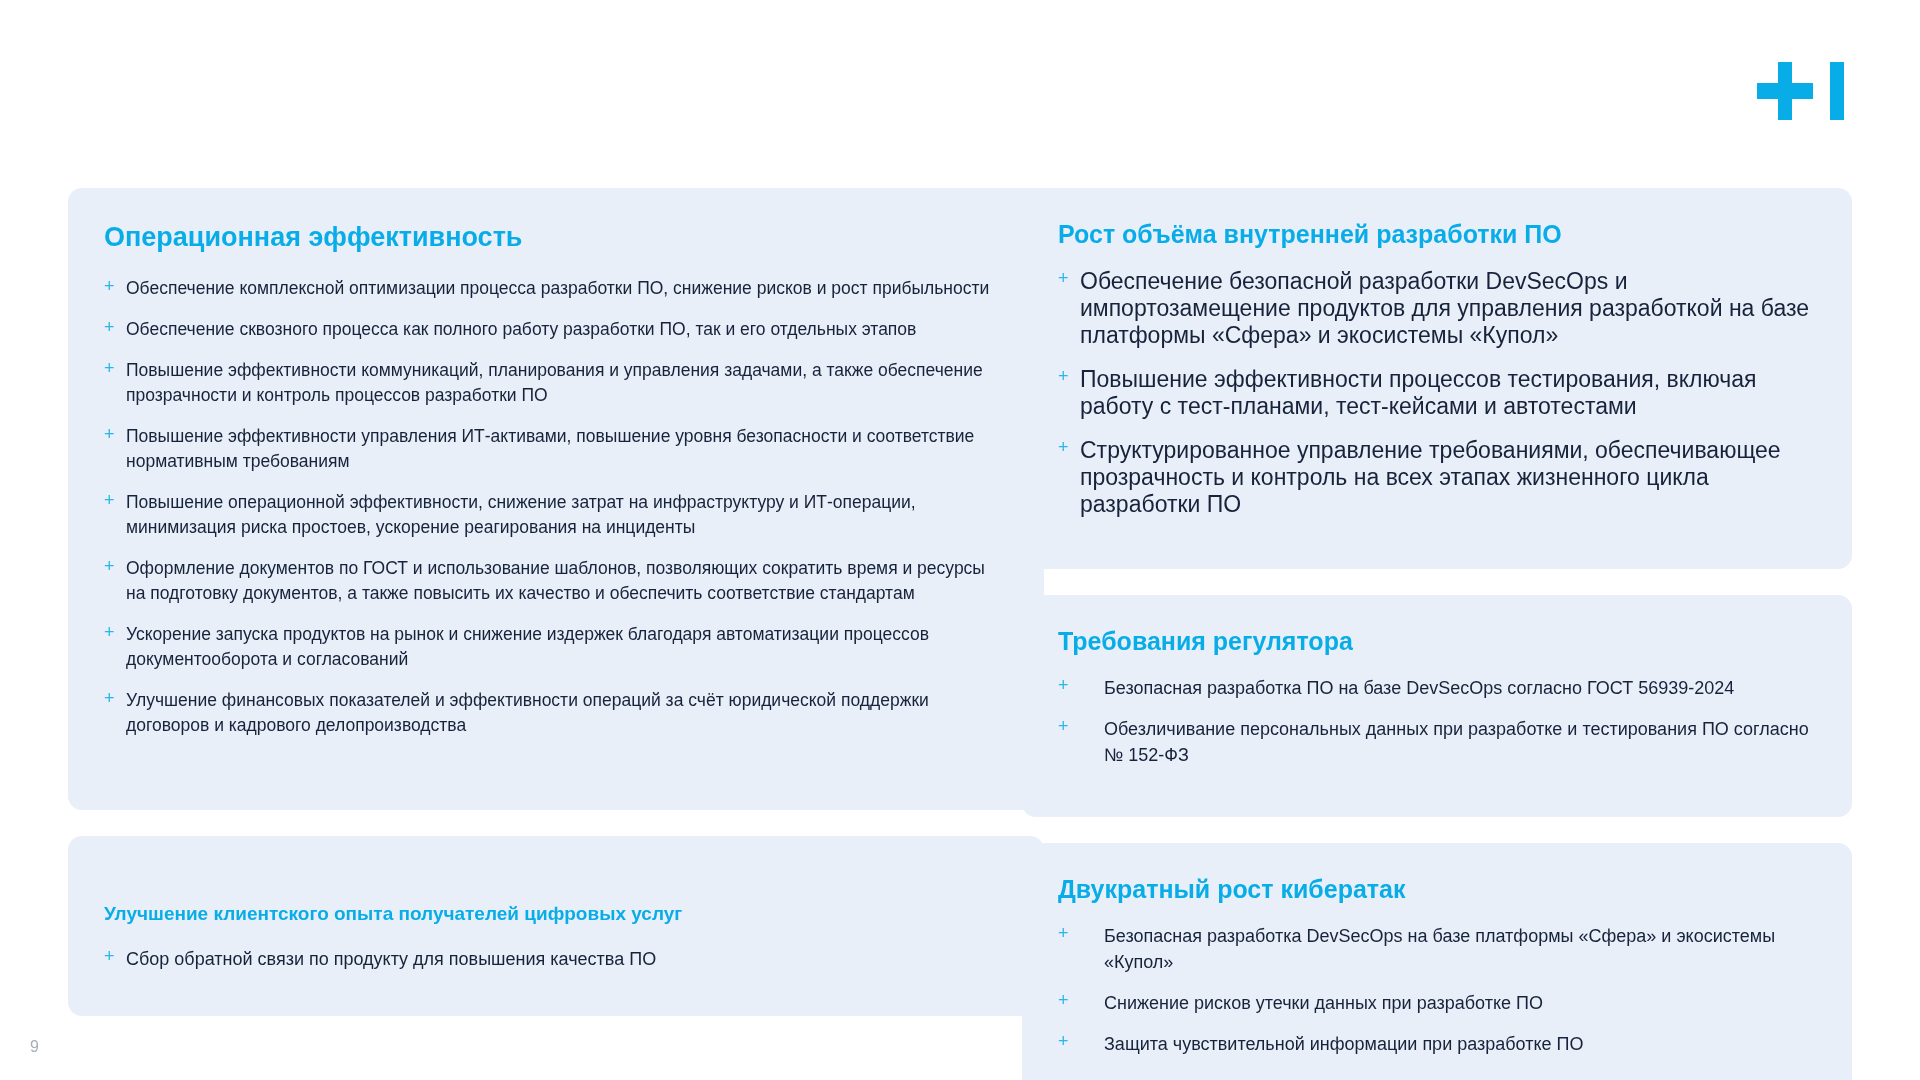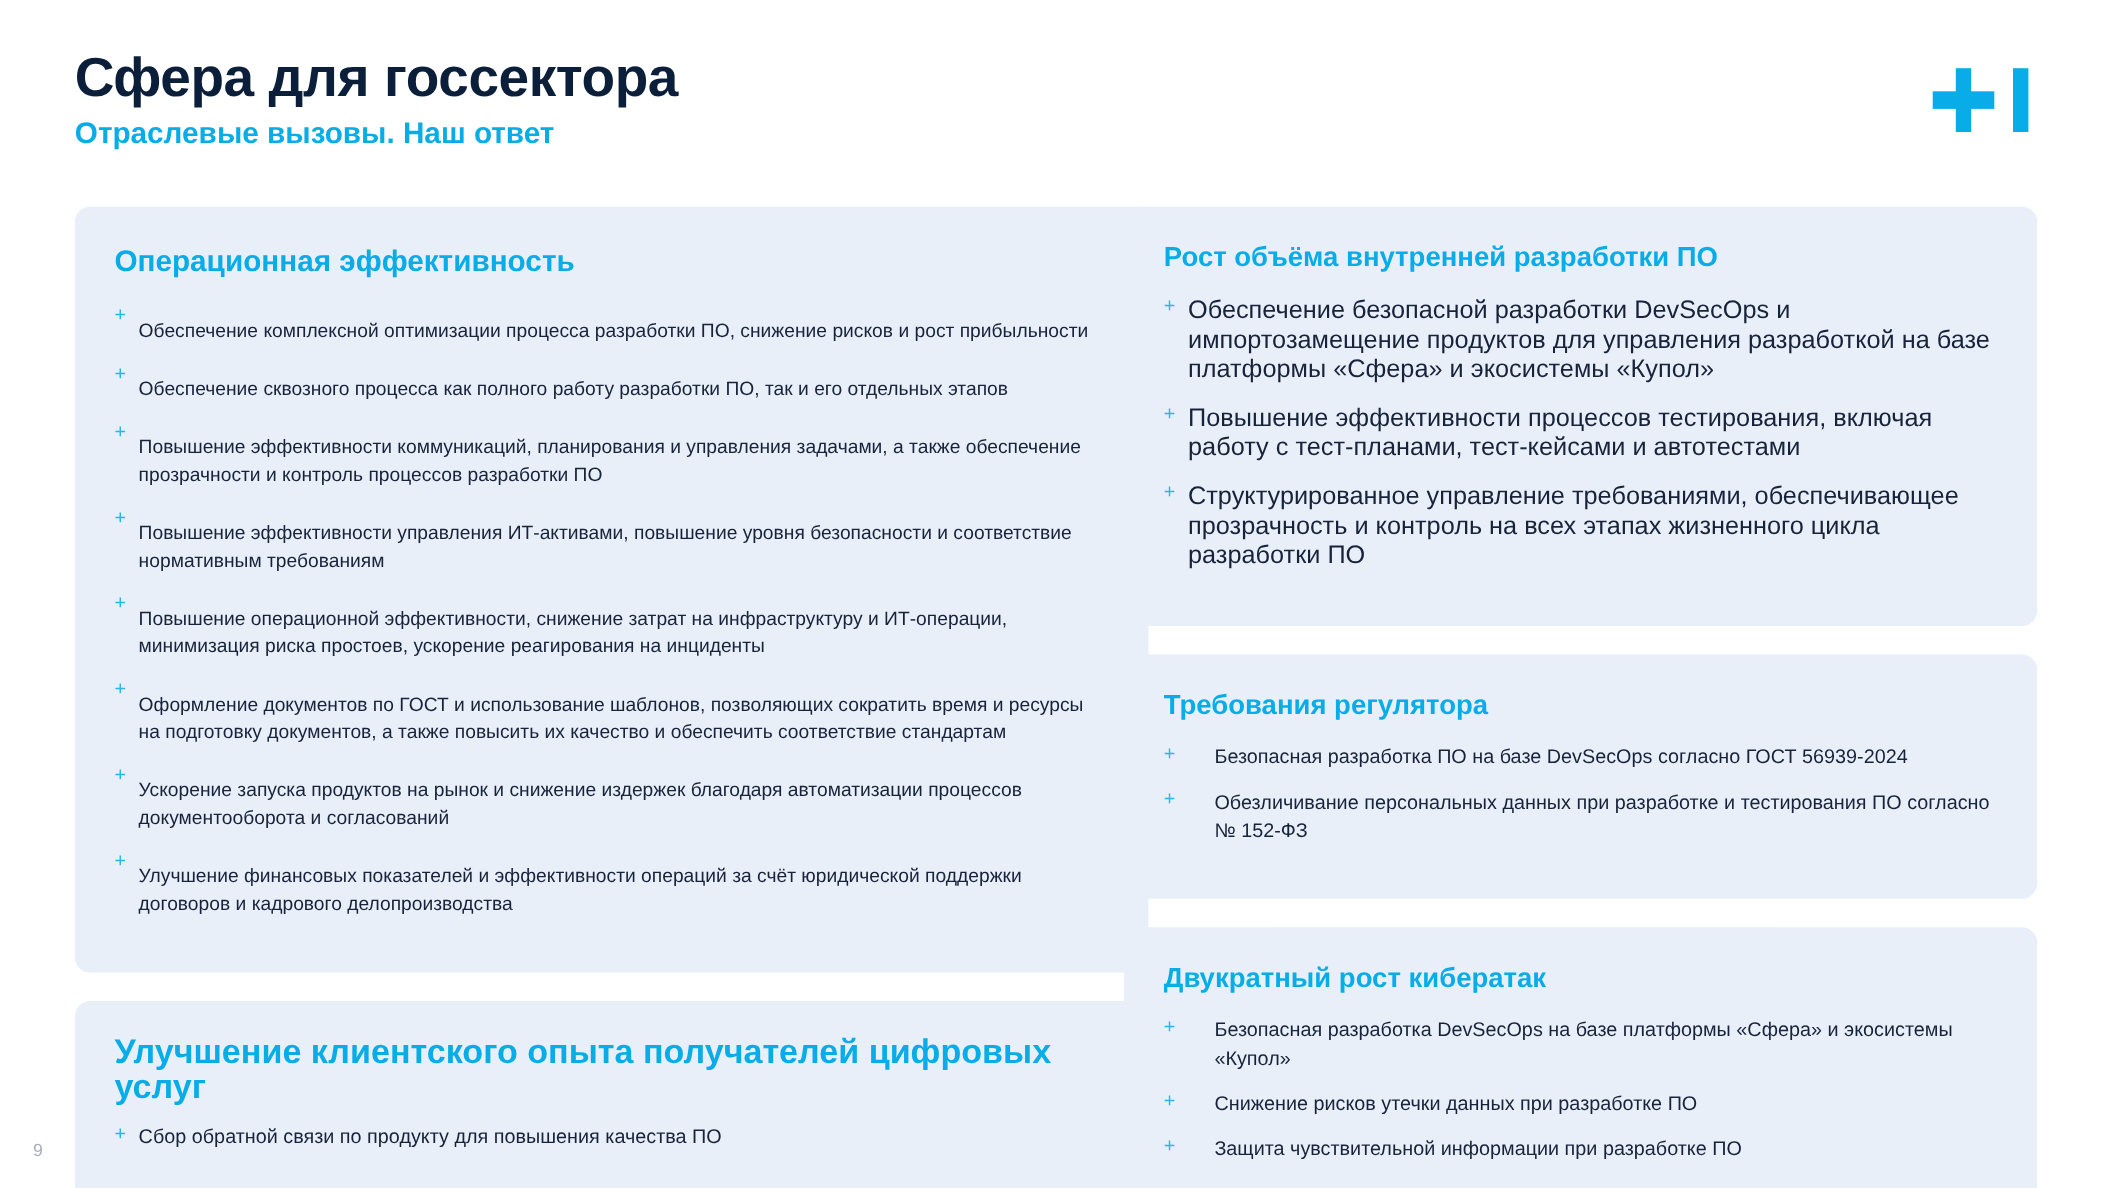--- a/index.html
+++ b/index.html
@@ -78,30 +78,30 @@
   }
 
   .card-title {
     color: #08ade8;
     font-weight: bold;
     margin-bottom: 18px;
   }
 
   .card.big { min-height: 622px; padding-top: 32px; }
   .card.big .card-title { font-size: 27px; line-height: 34px; margin-bottom: 22px; }
-  .card.big .bullet-text { font-size: 17.5px; line-height: 25px; margin-top: 12px; }
+  .card.big .bullet-text { font-size: 17.5px; line-height: 25px; }
 
   .card.wide .card-title { font-size: 25px; line-height: 32px; }
   .card.wide .bullet-text { font-size: 23px; line-height: 27px; }
 
   .card.narrow .card-title { font-size: 25px; line-height: 32px; }
   .card.narrow .bullet-text { font-size: 18px; line-height: 26px; margin-left: 24px; }
 
   .card.bottom-card { min-height: 128px; padding-bottom: 44px; }
-  .card.bottom-card .card-title { font-size: 31px; line-height: 32px; margin-bottom: 16px; }
+  .card.bottom-card .card-title { font-size: 19px; line-height: 32px; margin-bottom: 16px; margin-top: 32px; }
   .card.bottom-card .bullet-text { font-size: 18px; line-height: 26px; }
 
   
   .bullets { list-style: none; }
 
   .bullet {
     display: flex;
     align-items: flex-start;
     margin-bottom: 15px;
   }
@@ -134,24 +134,20 @@
     bottom: 24px;
     font-size: 16px;
     color: #a9aeb6;
   }
 </style>
 </head>
 <body>
 
 <div class="slide">
 
-  <div class="header">
-    <div class="slide-title">Сфера для госсектора</div>
-    <div class="slide-subtitle">Отраслевые вызовы. Наш ответ</div>
-  </div>
 
   <div class="logo">
     <svg width="108" height="66" viewBox="0 0 108 66" xmlns="http://www.w3.org/2000/svg" aria-hidden="true">
       <rect x="28" y="6" width="14" height="58" fill="#08ade8"></rect>
       <rect x="7" y="27" width="56" height="16" fill="#08ade8"></rect>
       <rect x="80" y="6" width="14" height="58" fill="#08ade8"></rect>
     </svg>
   </div>
 
   <div class="col-left">

